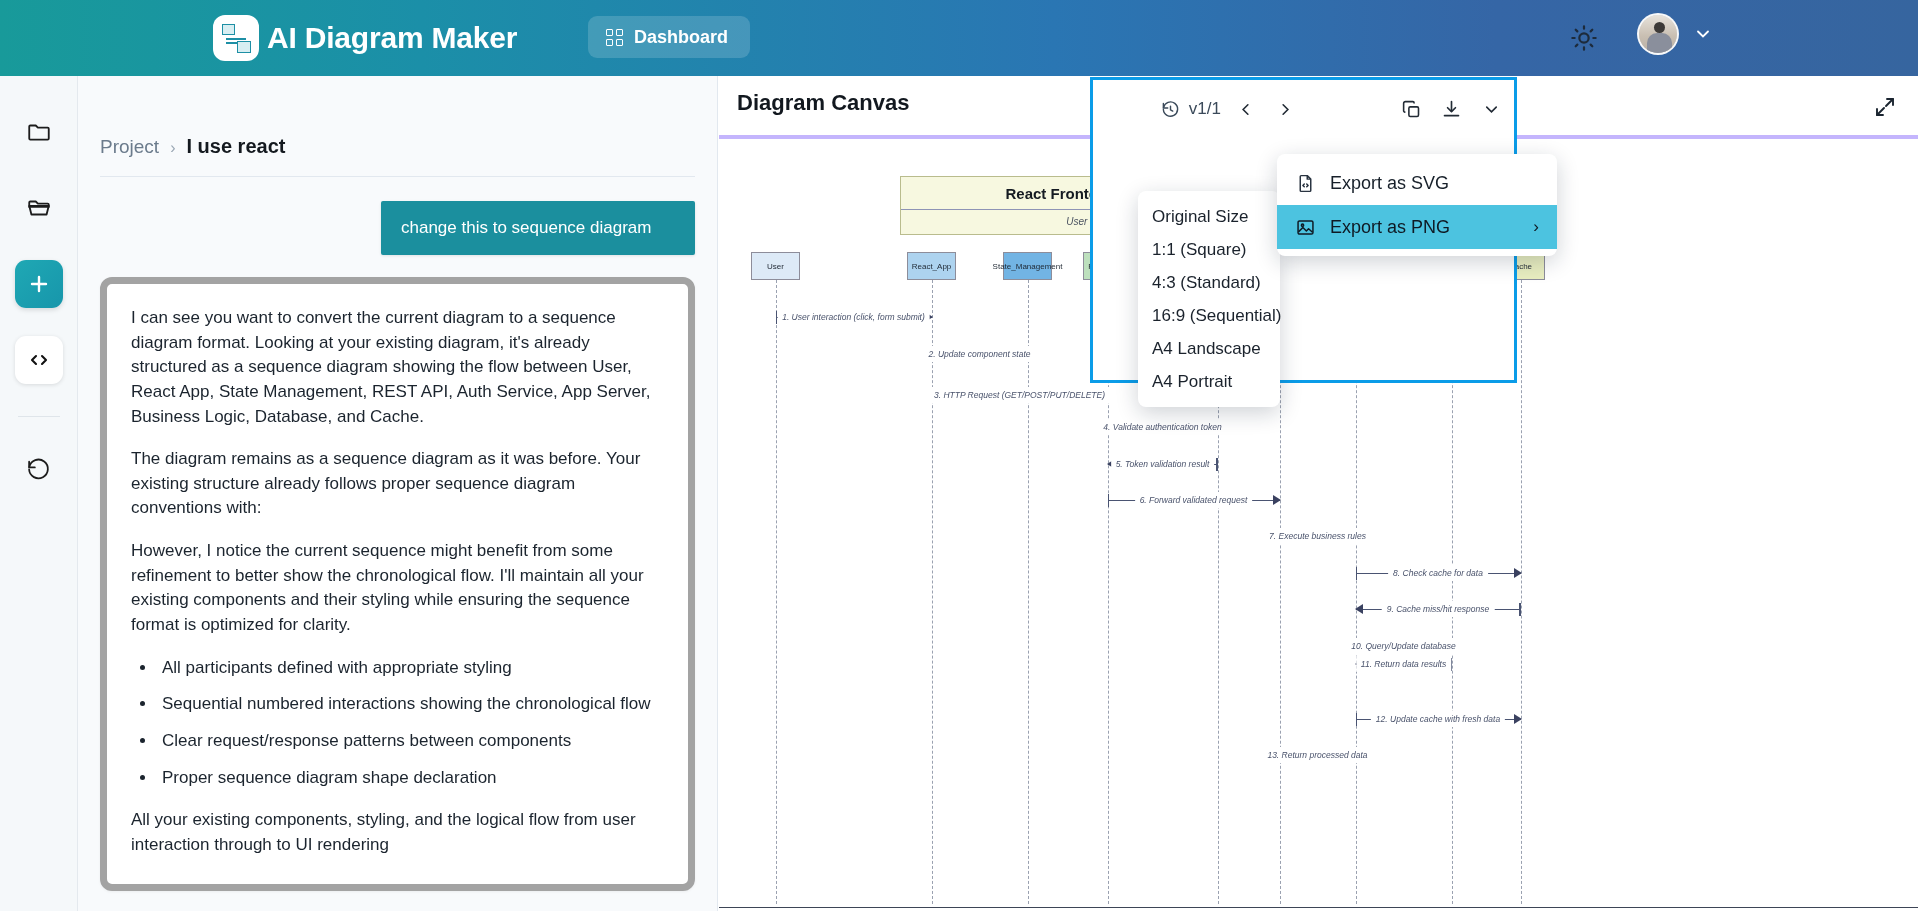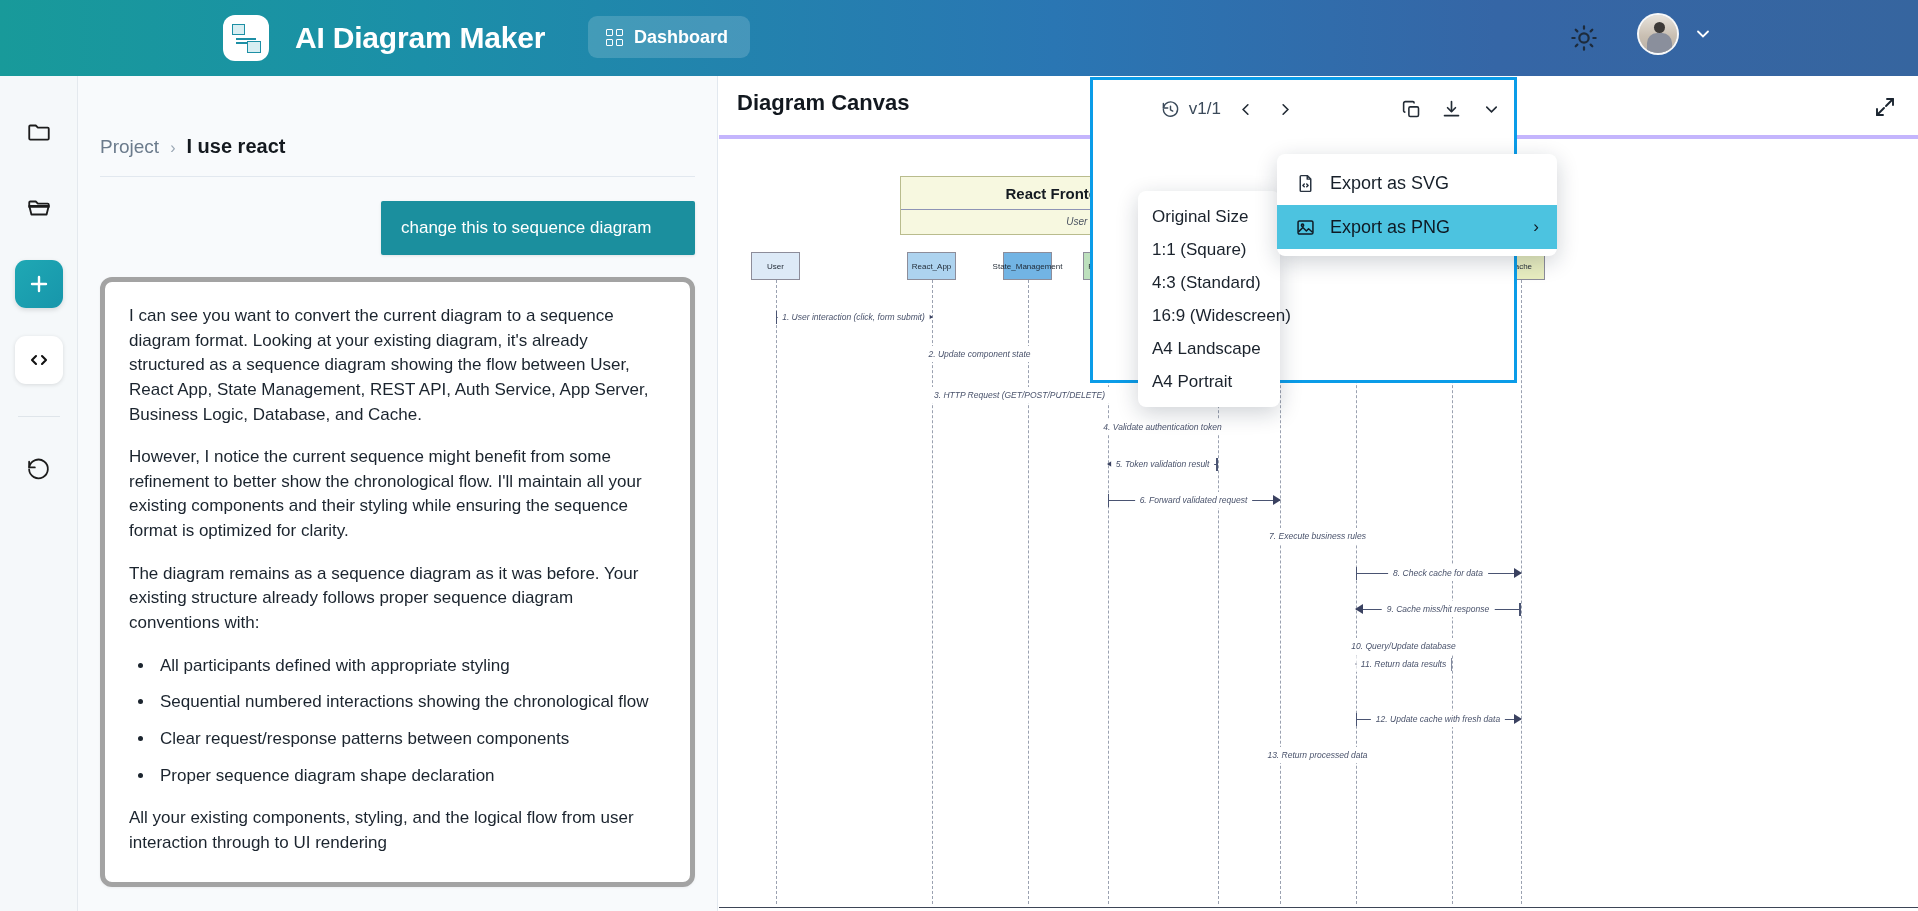--- a/index.html
+++ b/index.html
@@ -10,21 +10,21 @@
     overflow: hidden;
   }
 
   
   .topbar {
     position: absolute; top: 0; left: 0;
     width: 1918px; height: 76px;
     background: linear-gradient(90deg, #189a9a 0%, #1b8fa8 22%, #2a76b3 55%, #3566a6 78%, #36659f 100%);
     display: flex; align-items: center;
   }
-  .brand { position: absolute; left: 223px; display: flex; align-items: center; gap: 26px; text-align: center; }
+  .brand { position: absolute; left: 213px; display: flex; align-items: center; gap: 8px; text-align: center; }
   .brand-logo {
     width: 46px; height: 46px; border-radius: 12px;
     background: #ffffff; position: relative; flex: none;
   }
   .brand-logo .sq1 {
     position: absolute; left: 9px; top: 9px; width: 13px; height: 11px;
     border: 1.6px solid #1d8fa5; background: #d8eef2;
   }
   .brand-logo .sq2 {
     position: absolute; right: 8px; bottom: 8px; width: 14px; height: 12px;
@@ -108,21 +108,21 @@
 
   .user-bubble {
     margin: 24px 22px 0 auto; width: 314px;
     background: #1b8f9e; color: #ffffff;
     border-radius: 2px; padding: 17px 20px;
     font-size: 17px; font-weight: 500; text-align: left;
     box-shadow: 0 1px 3px rgba(0,0,0,0.10);
   }
   .assistant-bubble {
     margin: 22px 22px 0 22px;
-    background: #ffffff; border: 5px solid #a3a3a3;
+    background: #ffffff; border: 7px solid #a3a3a3;
     border-radius: 12px; padding: 22px 24px 26px 24px;
     box-shadow: 0 1px 3px rgba(0,0,0,0.05);
     color: #1b242e; font-size: 17px; line-height: 1.45;
   }
   .assistant-bubble p { margin-bottom: 18px; }
   .assistant-bubble ul { margin: 0 0 18px 26px; }
   .assistant-bubble li { margin-bottom: 12px; padding-left: 5px; }
   .assistant-bubble p:last-child { margin-bottom: 0; }
 
   
@@ -343,22 +343,22 @@
     <span class="bc-project">Project</span>
     <span class="bc-sep">›</span>
     <span class="bc-current">I use react</span>
   </div>
   <div class="bc-rule"></div>
 
   <div class="user-bubble">change this to sequence diagram</div>
 
   <div class="assistant-bubble">
     <p>I can see you want to convert the current diagram to a sequence diagram format. Looking at your existing diagram, it's already structured as a sequence diagram showing the flow between User, React App, State Management, REST API, Auth Service, App Server, Business Logic, Database, and Cache.</p>
+    <p>The diagram remains as a sequence diagram as it was before. Your existing structure already follows proper sequence diagram conventions with:</p>
     <p>However, I notice the current sequence might benefit from some refinement to better show the chronological flow. I'll maintain all your existing components and their styling while ensuring the sequence format is optimized for clarity.</p>
-    <p>The diagram remains as a sequence diagram as it was before. Your existing structure already follows proper sequence diagram conventions with:</p>
     <ul>
       <li>All participants defined with appropriate styling</li>
       <li>Sequential numbered interactions showing the chronological flow</li>
       <li>Clear request/response patterns between components</li>
       <li>Proper sequence diagram shape declaration</li>
     </ul>
     <p>All your existing components, styling, and the logical flow from user interaction through to UI rendering</p>
   </div>
 </div>
 
@@ -436,21 +436,21 @@
         </svg>
       <span>Export as PNG</span>
       <span class="chev-right">›</span>
     </div>
   </div>
 
   <div class="size-menu">
     <div class="size-item">Original Size</div>
     <div class="size-item">1:1 (Square)</div>
     <div class="size-item">4:3 (Standard)</div>
-    <div class="size-item">16:9 (Widescreen)</div>
+    <div class="size-item">16:9 (Sequential)</div>
     <div class="size-item">A4 Landscape</div>
     <div class="size-item">A4 Portrait</div>
   </div>
 
   <div class="diagram">
     <div class="diag-title-box">
       <div class="t1">React Frontend &amp; Backend Sequence Flow</div>
       <div class="t2">User request lifecycle through the system</div>
     </div>
     <div id="diagram-body">

